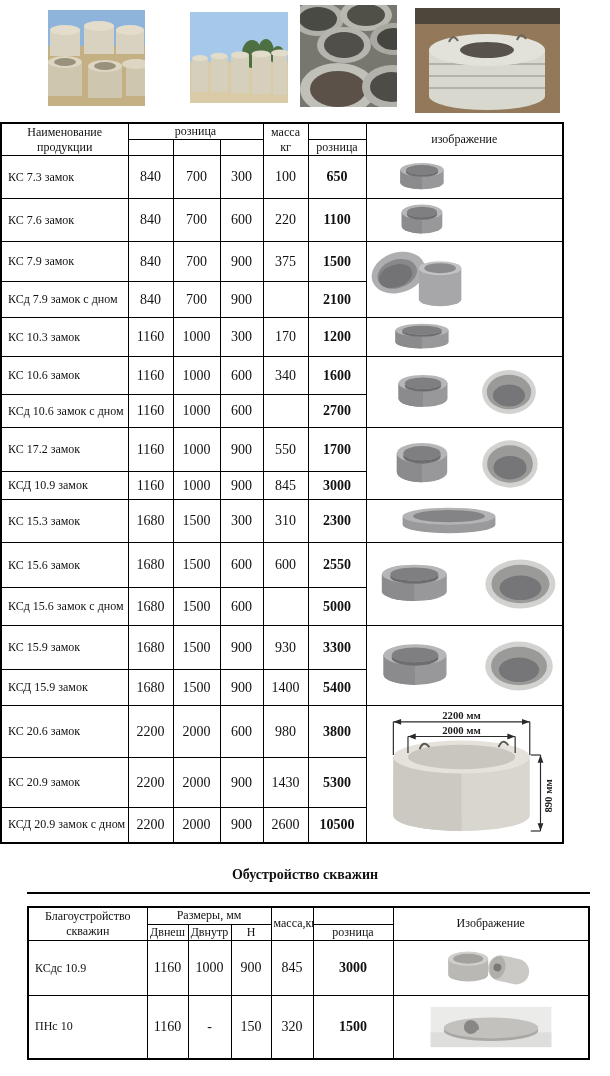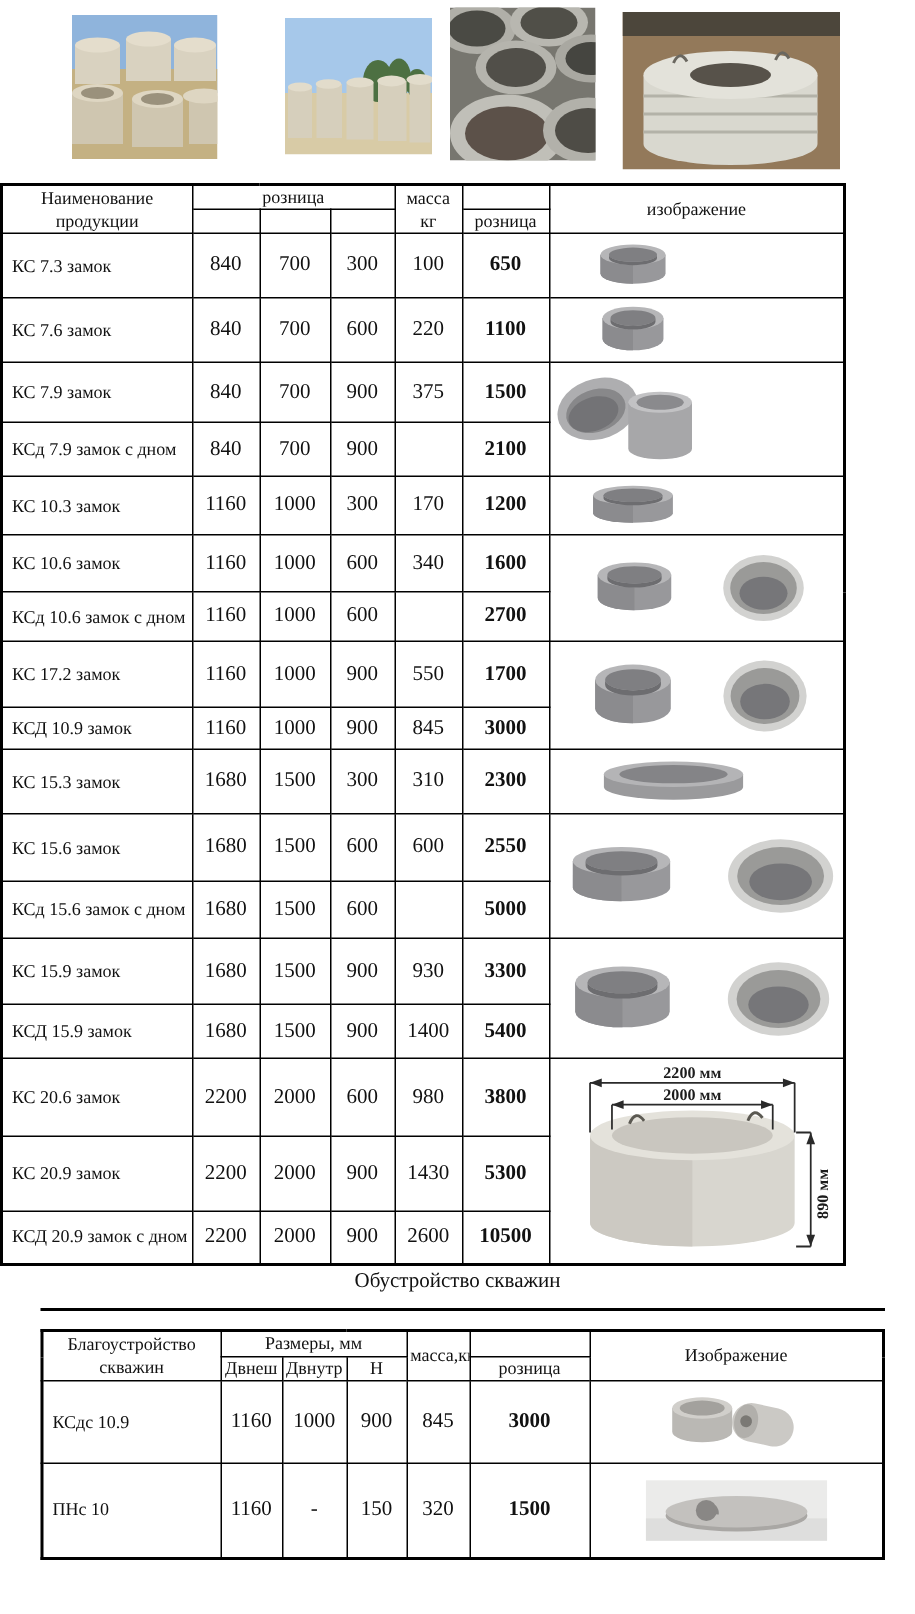--- a/index.html
+++ b/index.html
@@ -19,21 +19,21 @@
   td.name{font-size:12px;text-align:left;padding:0 2px 0 6px;}
   td.num{font-size:14px;text-align:center;padding:0 1px;}
   td.price{font-weight:bold;}
   td.hdr{font-size:12px;text-align:center;padding:0 2px;font-weight:normal;}
   td.img-cell{padding:1px;text-align:right;}
   .single{display:flex;justify-content:center;align-items:center;height:100%;}
   .pair{display:flex;justify-content:center;align-items:center;gap:20px;height:100%;}
   .shiftL{transform:translateX(-42px);}
   .shiftS{transform:translateX(-15px);}
   
-  .section-title{margin-top:3px;text-align:center;font-weight:normal;font-size:14px;}
+  .section-title{margin-top:23px;text-align:center;font-weight:bold;font-size:14px;}
   .rule{height:2px;background:#000;width:563px;margin:9px 0 0 27px;}
   .t2{margin-top:12px;}
   svg{display:block;}
   .dimtext{font-weight:bold;font-size:11px;fill:#1c1c1c;font-family:"Liberation Serif",serif;}
 </style>
 </head>
 <body>
 
 <svg width="0" height="0" style="position:absolute">
   <defs>

